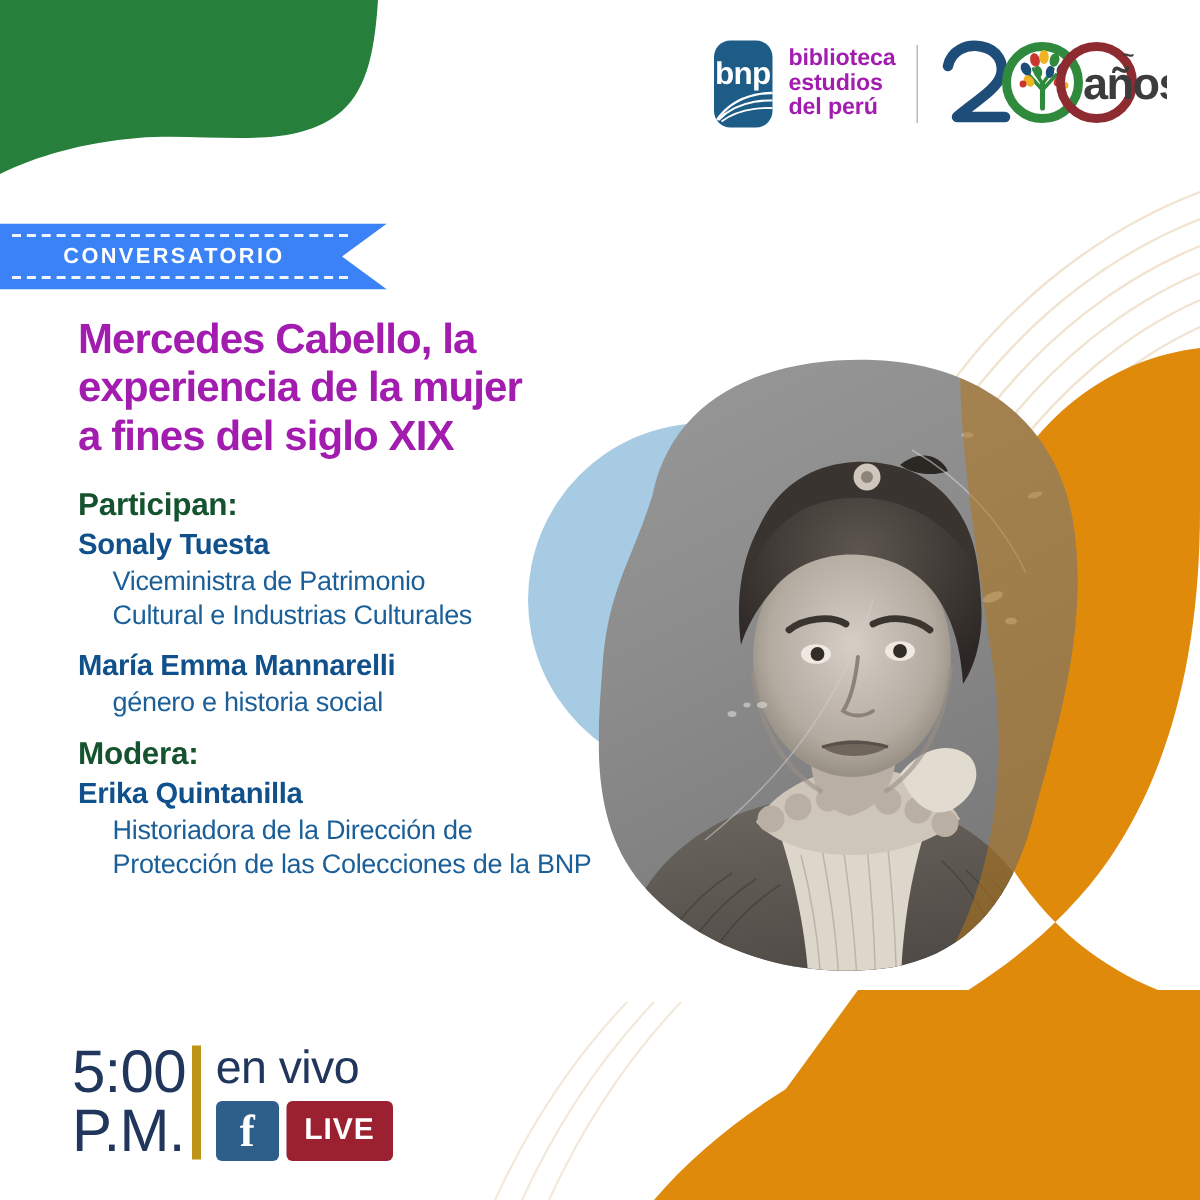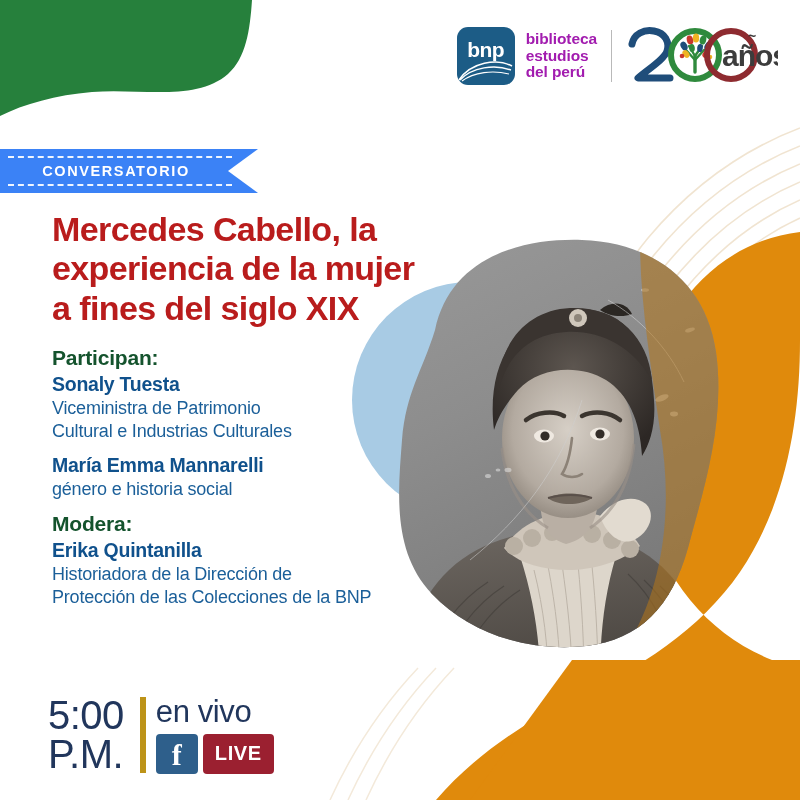--- a/index.html
+++ b/index.html
@@ -21,21 +21,21 @@
 
   
   .logo-bar {
     position: absolute;
     top: 20px; right: 22px;
     display: flex; align-items: center; gap: 14px;
     height: 72px;
   }
   .bnp-logo { display: flex; align-items: center; gap: 11px; }
   .bnp-mark {
-    width: 58px; height: 58px; border-radius: 11px;
+    width: 39px; height: 58px; border-radius: 11px;
     background: #1c5c86;
     position: relative; overflow: hidden;
     display: flex; align-items: flex-start; justify-content: center;
   }
   .bnp-mark .bnp-text {
     color: #ffffff; font-weight: 700; font-size: 21px;
     letter-spacing: -0.5px; margin-top: 11px;
   }
   .bnp-words {
     color: #a21caf; font-size: 15.5px; line-height: 1.08;
@@ -69,51 +69,51 @@
   .ribbon-label {
     position: relative; z-index: 2;
     font-size: 14.5px; font-weight: 700; letter-spacing: 1.6px;
     padding-right: 26px;
   }
 
   
   .content { position: absolute; left: 52px; top: 210px; width: 420px; z-index: 6; }
 
   .title {
-    color: #b91c1c;
-    font-size: 34px; font-weight: 700; line-height: 1.16;
+    color: #a21caf;
+    font-size: 28px; font-weight: 700; line-height: 1.16;
     letter-spacing: -0.6px;
     margin-bottom: 18px;
   }
   .title .tline { display: block; }
 
   .heading-red {
     color: #14532d; font-size: 21px; font-weight: 700;
     margin-top: 4px; margin-bottom: 3px; letter-spacing: -0.2px;
   }
   .person { margin-bottom: 12px; }
   .person-name {
     color: #10518c; font-size: 19.5px; font-weight: 700;
     letter-spacing: -0.25px; line-height: 1.22;
   }
   .person-role {
     color: #1b5f99; font-size: 18px; font-weight: 400;
-    line-height: 1.25; letter-spacing: -0.2px;
+    line-height: 1.25; letter-spacing: -0.2px; margin-left: 23px;
   }
   .person-role span { display: block; }
 
   
   .footer {
     position: absolute; left: 48px; bottom: 26px;
     display: flex; align-items: center; z-index: 7;
   }
   .time-block {
     color: #21365c; font-size: 40px; font-weight: 300;
     line-height: 0.98; letter-spacing: -0.5px; text-align: left;
-    padding-right: 16px;
+    padding-right: 4px;
   }
   .time-block span { display: block; }
   .gold-bar { width: 6px; height: 76px; background: #bd9318; margin-right: 10px; }
   .live-block { display: flex; flex-direction: column; gap: 3px; }
   .envivo {
     color: #21365c; font-size: 31px; font-weight: 300;
     letter-spacing: -0.4px; line-height: 1; margin-bottom: 4px;
   }
   .badges { display: flex; align-items: center; gap: 5px; }
   .fb-badge {

